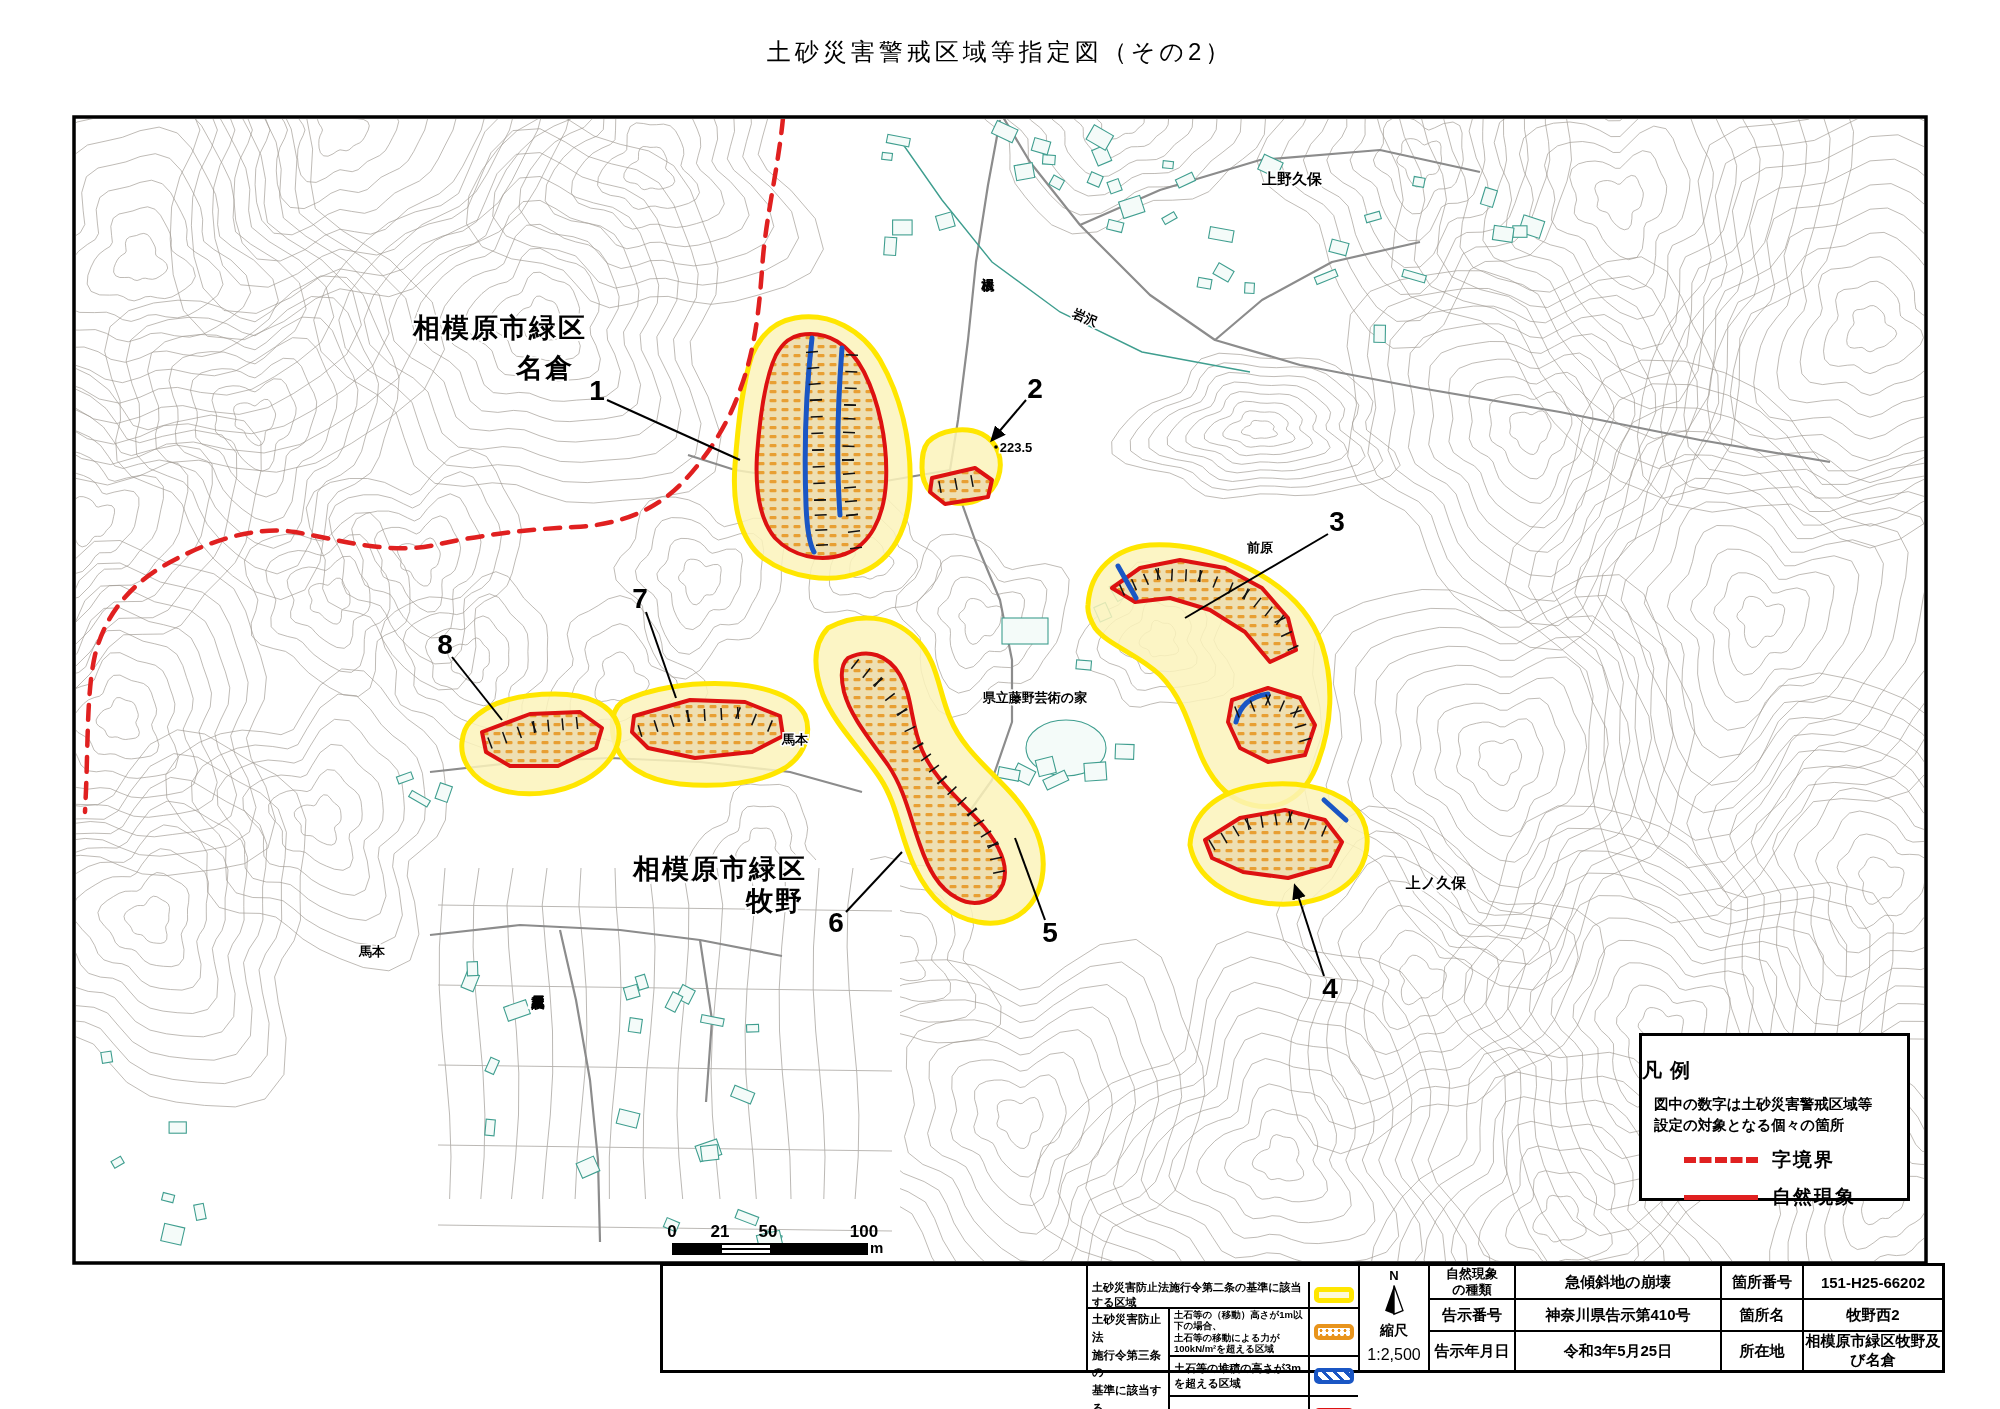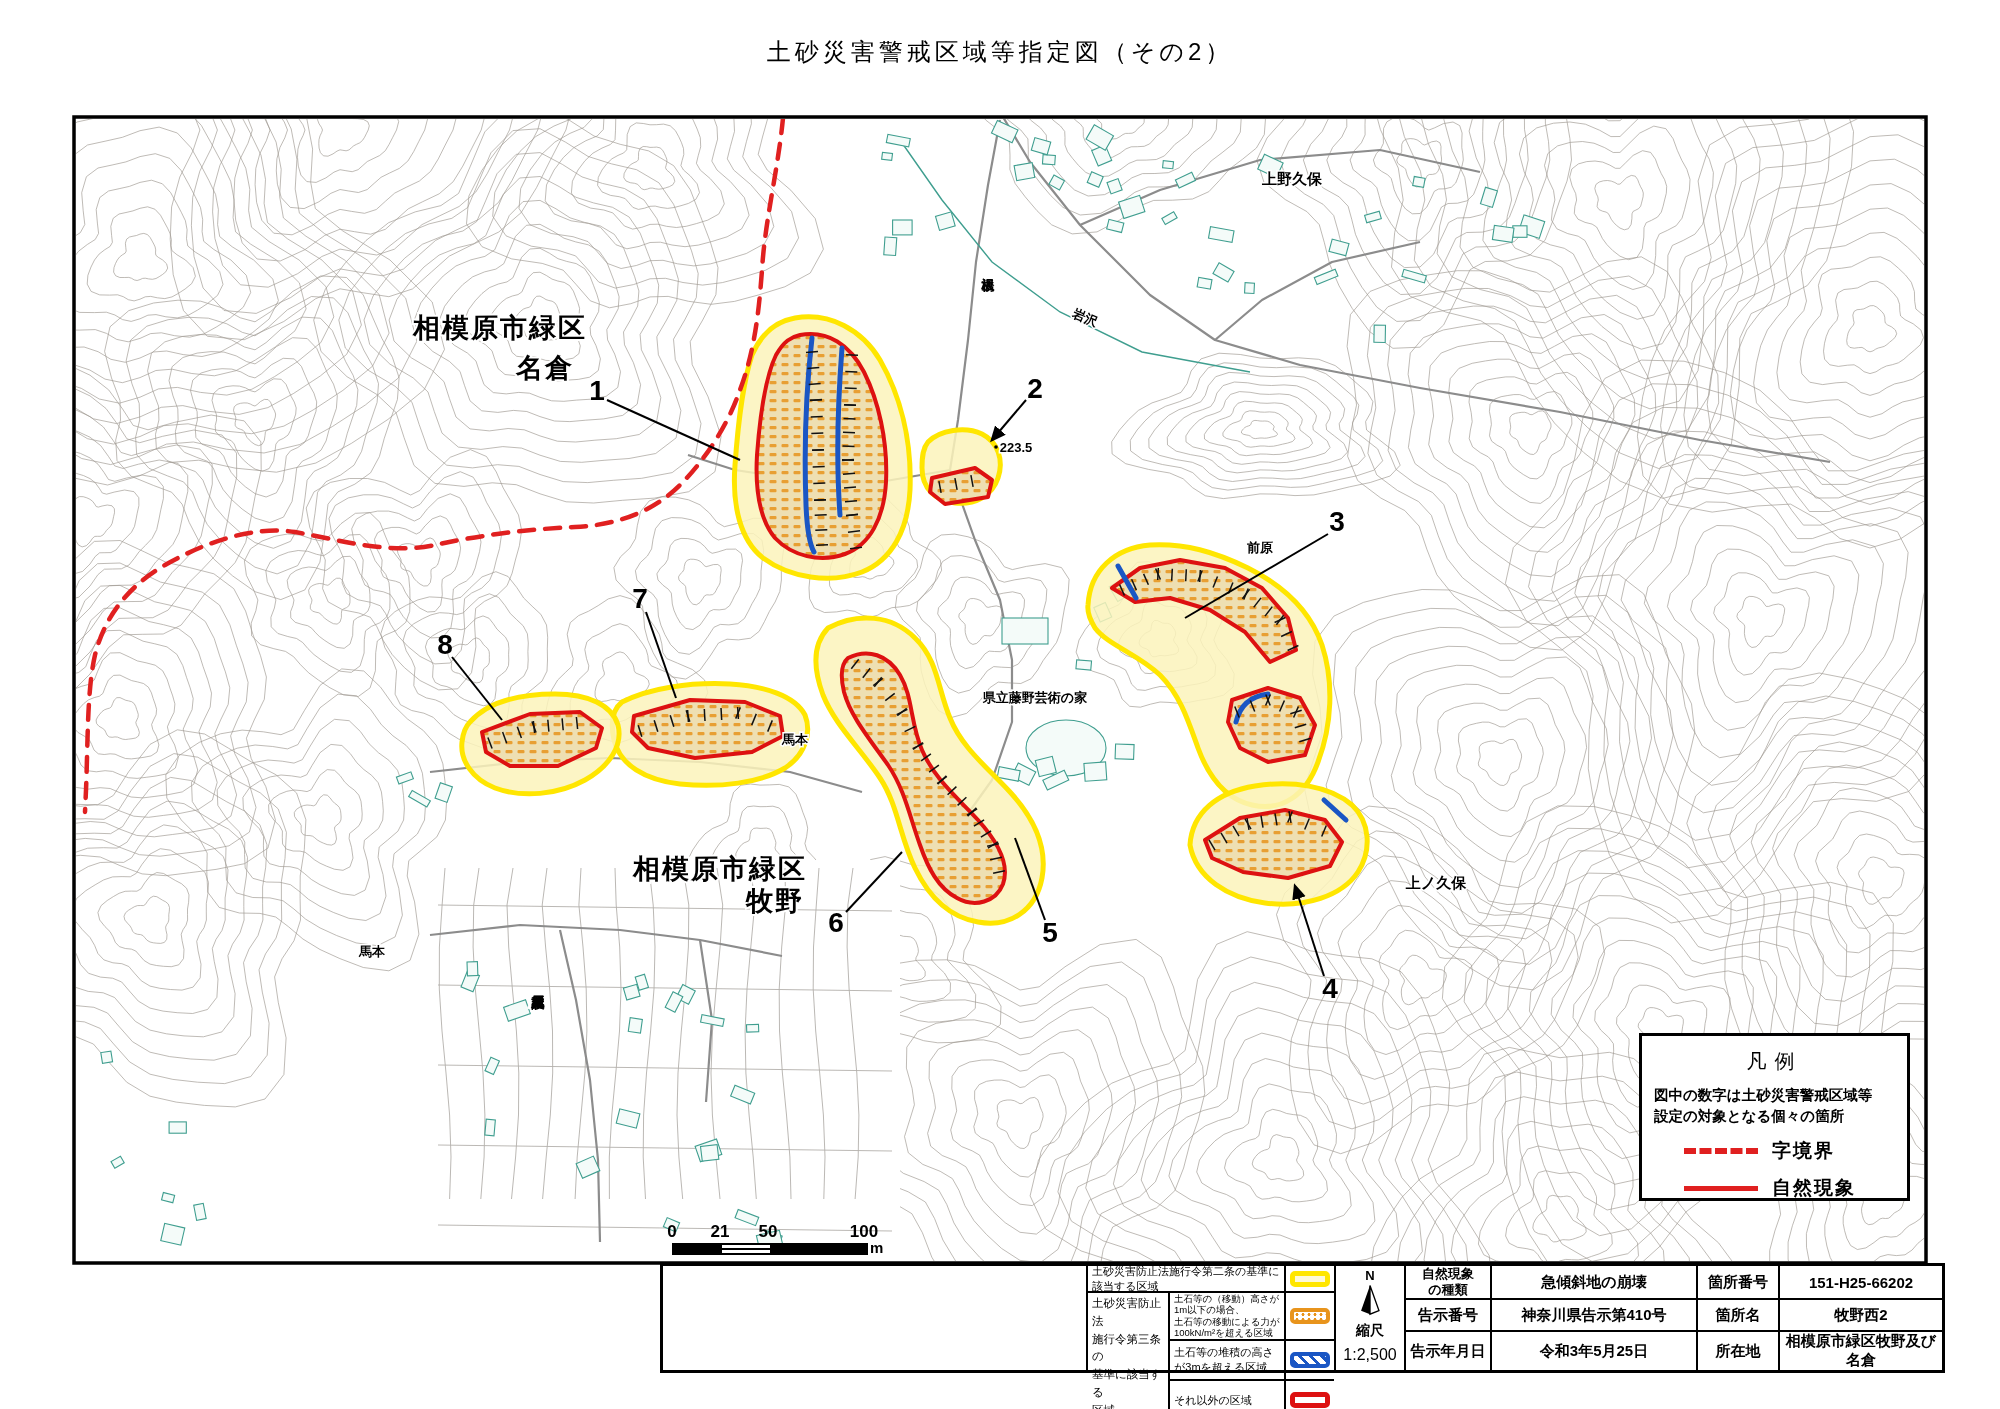--- a/index.html
+++ b/index.html
@@ -23,42 +23,42 @@
   .leader{stroke:#000;stroke-width:2;fill:none;}
   .znum{font-size:28px;font-weight:bold;text-anchor:middle;}
   .dlabel{font-size:27px;font-weight:bold;text-anchor:middle;letter-spacing:2px;
       stroke:#fff;stroke-width:4;paint-order:stroke;}
   .mlabel{font-size:15px;font-weight:bold;stroke:#fff;stroke-width:3;paint-order:stroke;text-anchor:middle;}
   .mlabel-sm{font-size:13px;font-weight:bold;stroke:#fff;stroke-width:3;paint-order:stroke;text-anchor:middle;}
   .vtext{writing-mode:vertical-rl;}
   
   .legendbox{position:absolute;left:1639px;top:1033px;width:271px;height:168px;
       border:3px solid #000;background:#fff;box-sizing:border-box;z-index:6;}
-  .legendbox .lg-title{text-align:center;font-size:20px;font-weight:normal;letter-spacing:8px;margin-top:12px;}
+  .legendbox .lg-title{font-size:20px;font-weight:bold;letter-spacing:8px;margin-top:21px;}
   .legendbox .lg-note{font-size:14.5px;font-weight:bold;line-height:1.45;margin:10px 10px 0 12px;}
   .lg-row{display:flex;align-items:center;margin:11px 0 0 42px;}
   .lg-dash{width:74px;border-top:6px dashed var(--c-boundary-red,#e02020);margin-right:14px;}
   .lg-solid{width:74px;border-top:5px solid var(--c-boundary-red,#e02020);margin-right:14px;}
   .lg-row span{font-size:19px;font-weight:bold;letter-spacing:2px;}
   
   .scalebar{position:absolute;left:660px;top:1222px;width:240px;height:38px;z-index:6;}
   .sb-nums{position:relative;height:18px;margin-left:12px;font-size:17px;font-weight:bold;}
   .sb-nums span{position:absolute;transform:translateX(-50%);}
   .sb-row{display:flex;align-items:flex-end;margin-left:12px;}
   .sb-bar{width:192px;height:8px;border:2px solid #000;display:flex;}
   .sb-seg1{width:48px;background:#000;}
   .sb-seg2{width:48px;background:linear-gradient(#fff 42%,#000 42%,#000 58%,#fff 58%);}
   .sb-seg3{width:96px;background:#000;}
   .sb-unit{font-size:15px;font-weight:bold;margin-left:2px;line-height:1;}
   
   .ftable{position:absolute;left:660px;top:1263px;width:1285px;height:110px;background:#fff;
       border:3px solid #000;box-sizing:border-box;display:flex;z-index:6;}
   .ft-a{width:425px;border-right:2px solid #000;box-sizing:border-box;padding:8px 4px 0 16px;
       font-size:22px;font-weight:bold;line-height:1.7;}
-  .ft-b{width:246px;box-sizing:border-box;display:flex;flex-direction:column;font-weight:normal;}
+  .ft-b{width:270px;box-sizing:border-box;display:flex;flex-direction:column;font-weight:bold;margin-top:16px;}
   .ft-b .b-row1{height:27px;display:flex;border-bottom:2px solid #000;box-sizing:border-box;}
   .ft-b .b-row1 .lbl{flex:1;font-size:11px;display:flex;align-items:center;padding-left:4px;}
   .swc{width:50px;border-left:2px solid #000;box-sizing:border-box;display:flex;align-items:center;justify-content:center;}
   .ft-b .b-low{flex:1;display:flex;}
   .b-grp{width:82px;border-right:2px solid #000;box-sizing:border-box;font-size:11.5px;line-height:1.55;
       padding:2px 0 0 4px;}
   .b-rows{flex:1;display:flex;flex-direction:column;}
   .b-row{flex:1;display:flex;border-bottom:2px solid #000;box-sizing:border-box;}
   .b-row:last-child{border-bottom:none;}
   .b-row .lbl{flex:1;display:flex;flex-direction:column;justify-content:center;padding-left:4px;font-size:11px;}

